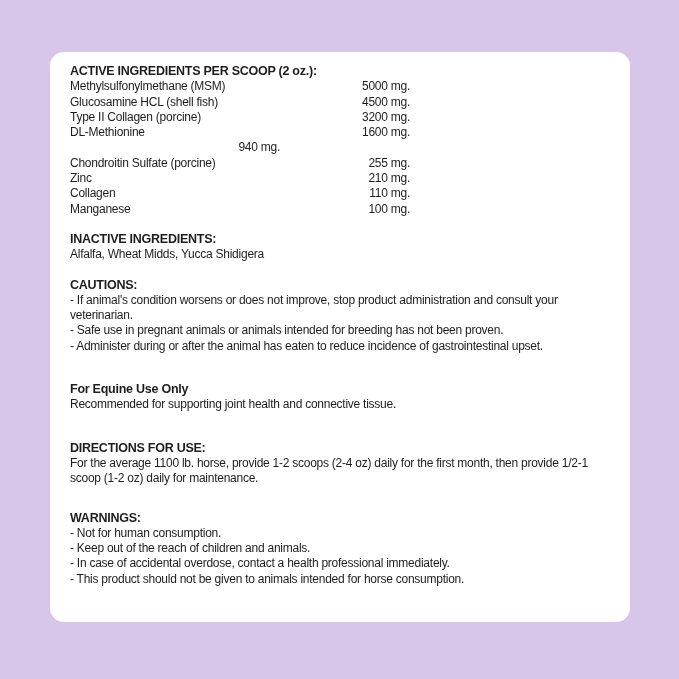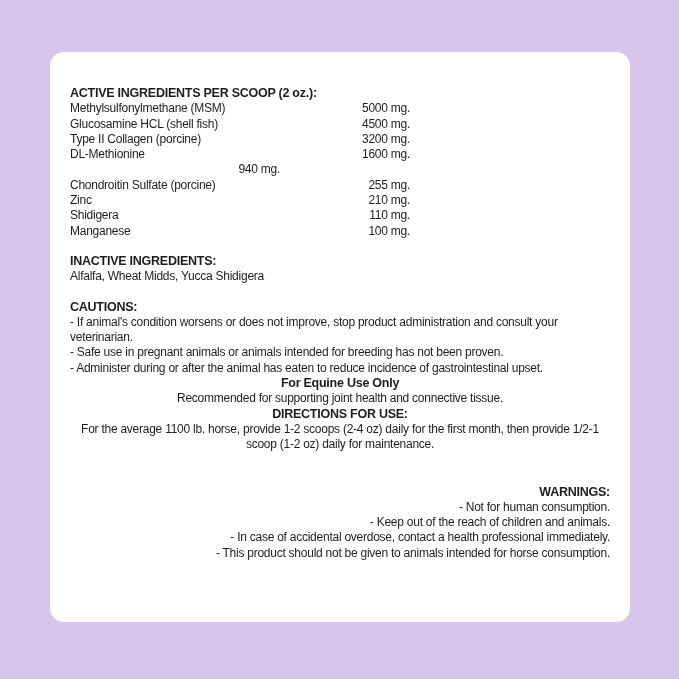--- a/index.html
+++ b/index.html
@@ -16,30 +16,30 @@
   }
   .card {
     position: absolute;
     left: 50px;
     top: 52px;
     width: 580px;
     height: 570px;
     background: #ffffff;
     border-radius: 14px;
     box-sizing: border-box;
-    padding: 34px 20px 20px 20px;
+    padding: 12px 20px 20px 20px;
     color: #1d1d1d;
     font-size: 12px;
     line-height: 15.3px;
     letter-spacing: -0.25px;
   }
   .sec { margin: 0; }
   .sec + .sec { margin-top: 15px; }
-  .sec.tight-top { margin-top: 0; text-align: center; }
-  .sec.big-top { margin-top: 32px; text-align: right; }
+  .sec.tight-top { margin-top: 28px; }
+  .sec.big-top { margin-top: 24px; }
   .h {
     font-weight: bold;
     font-size: 12.5px;
     margin: 0;
     line-height: 15.3px;
   }
   .ingr-table {
     width: 340px;
   }
   .ingr-row {
@@ -84,21 +84,21 @@
       </div>
       <div class="ingr-row">
         <span class="ingr-name">Chondroitin Sulfate (porcine)</span>
         <span class="ingr-amt">255 mg.</span>
       </div>
       <div class="ingr-row">
         <span class="ingr-name">Zinc</span>
         <span class="ingr-amt">210 mg.</span>
       </div>
       <div class="ingr-row">
-        <span class="ingr-name">Shidigera</span>
+        <span class="ingr-name">Collagen</span>
         <span class="ingr-amt">110 mg.</span>
       </div>
       <div class="ingr-row">
         <span class="ingr-name">Manganese</span>
         <span class="ingr-amt">100 mg.</span>
       </div>
     </div>
   </div>
 
   <div class="sec">

